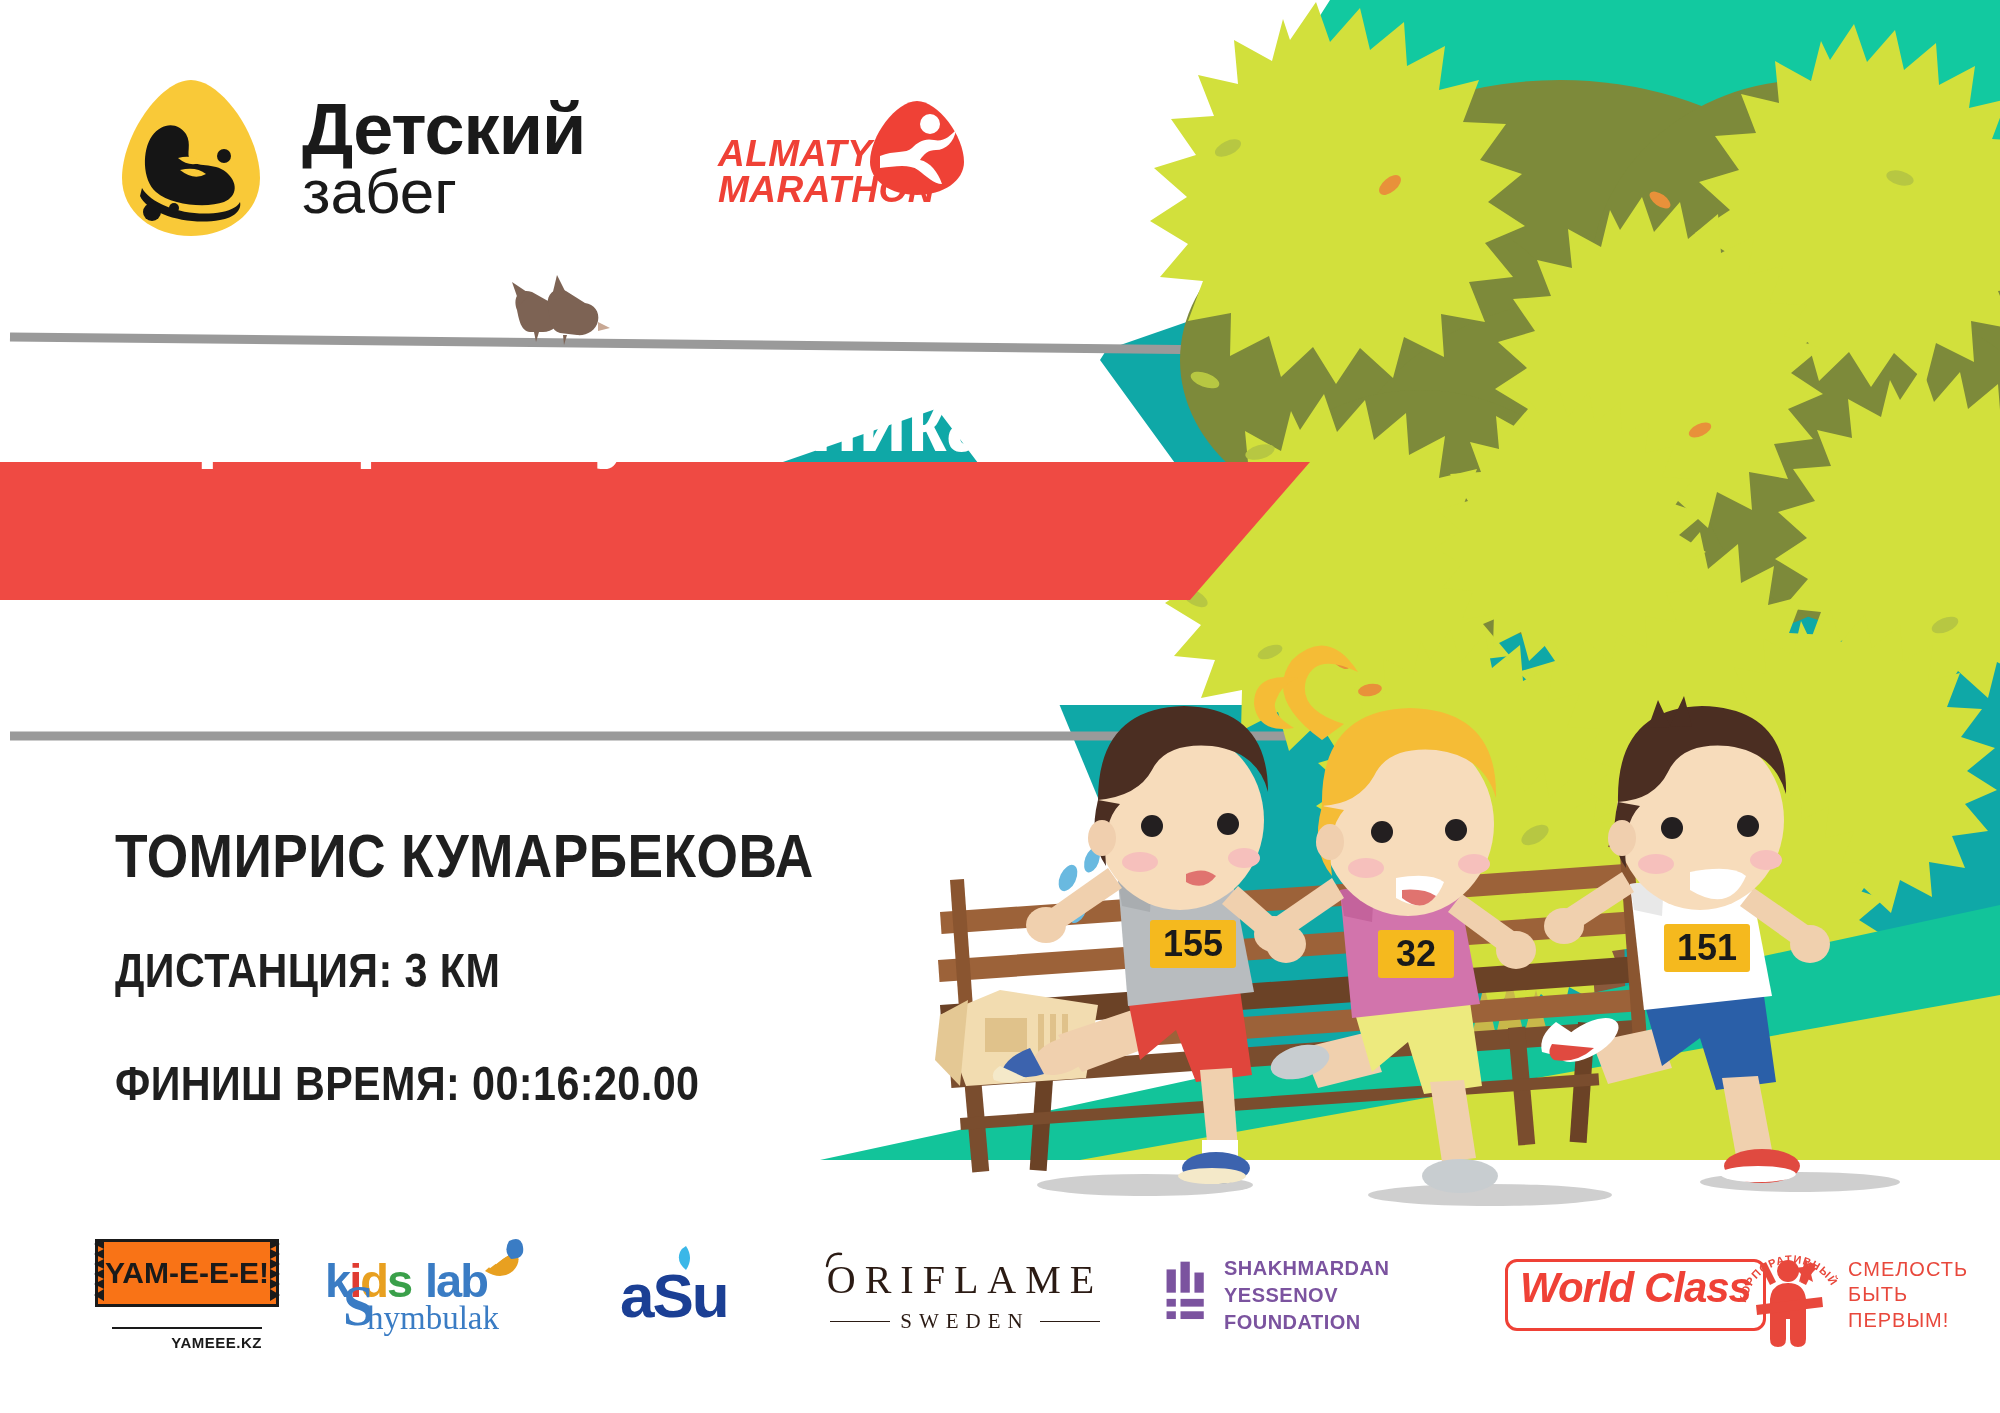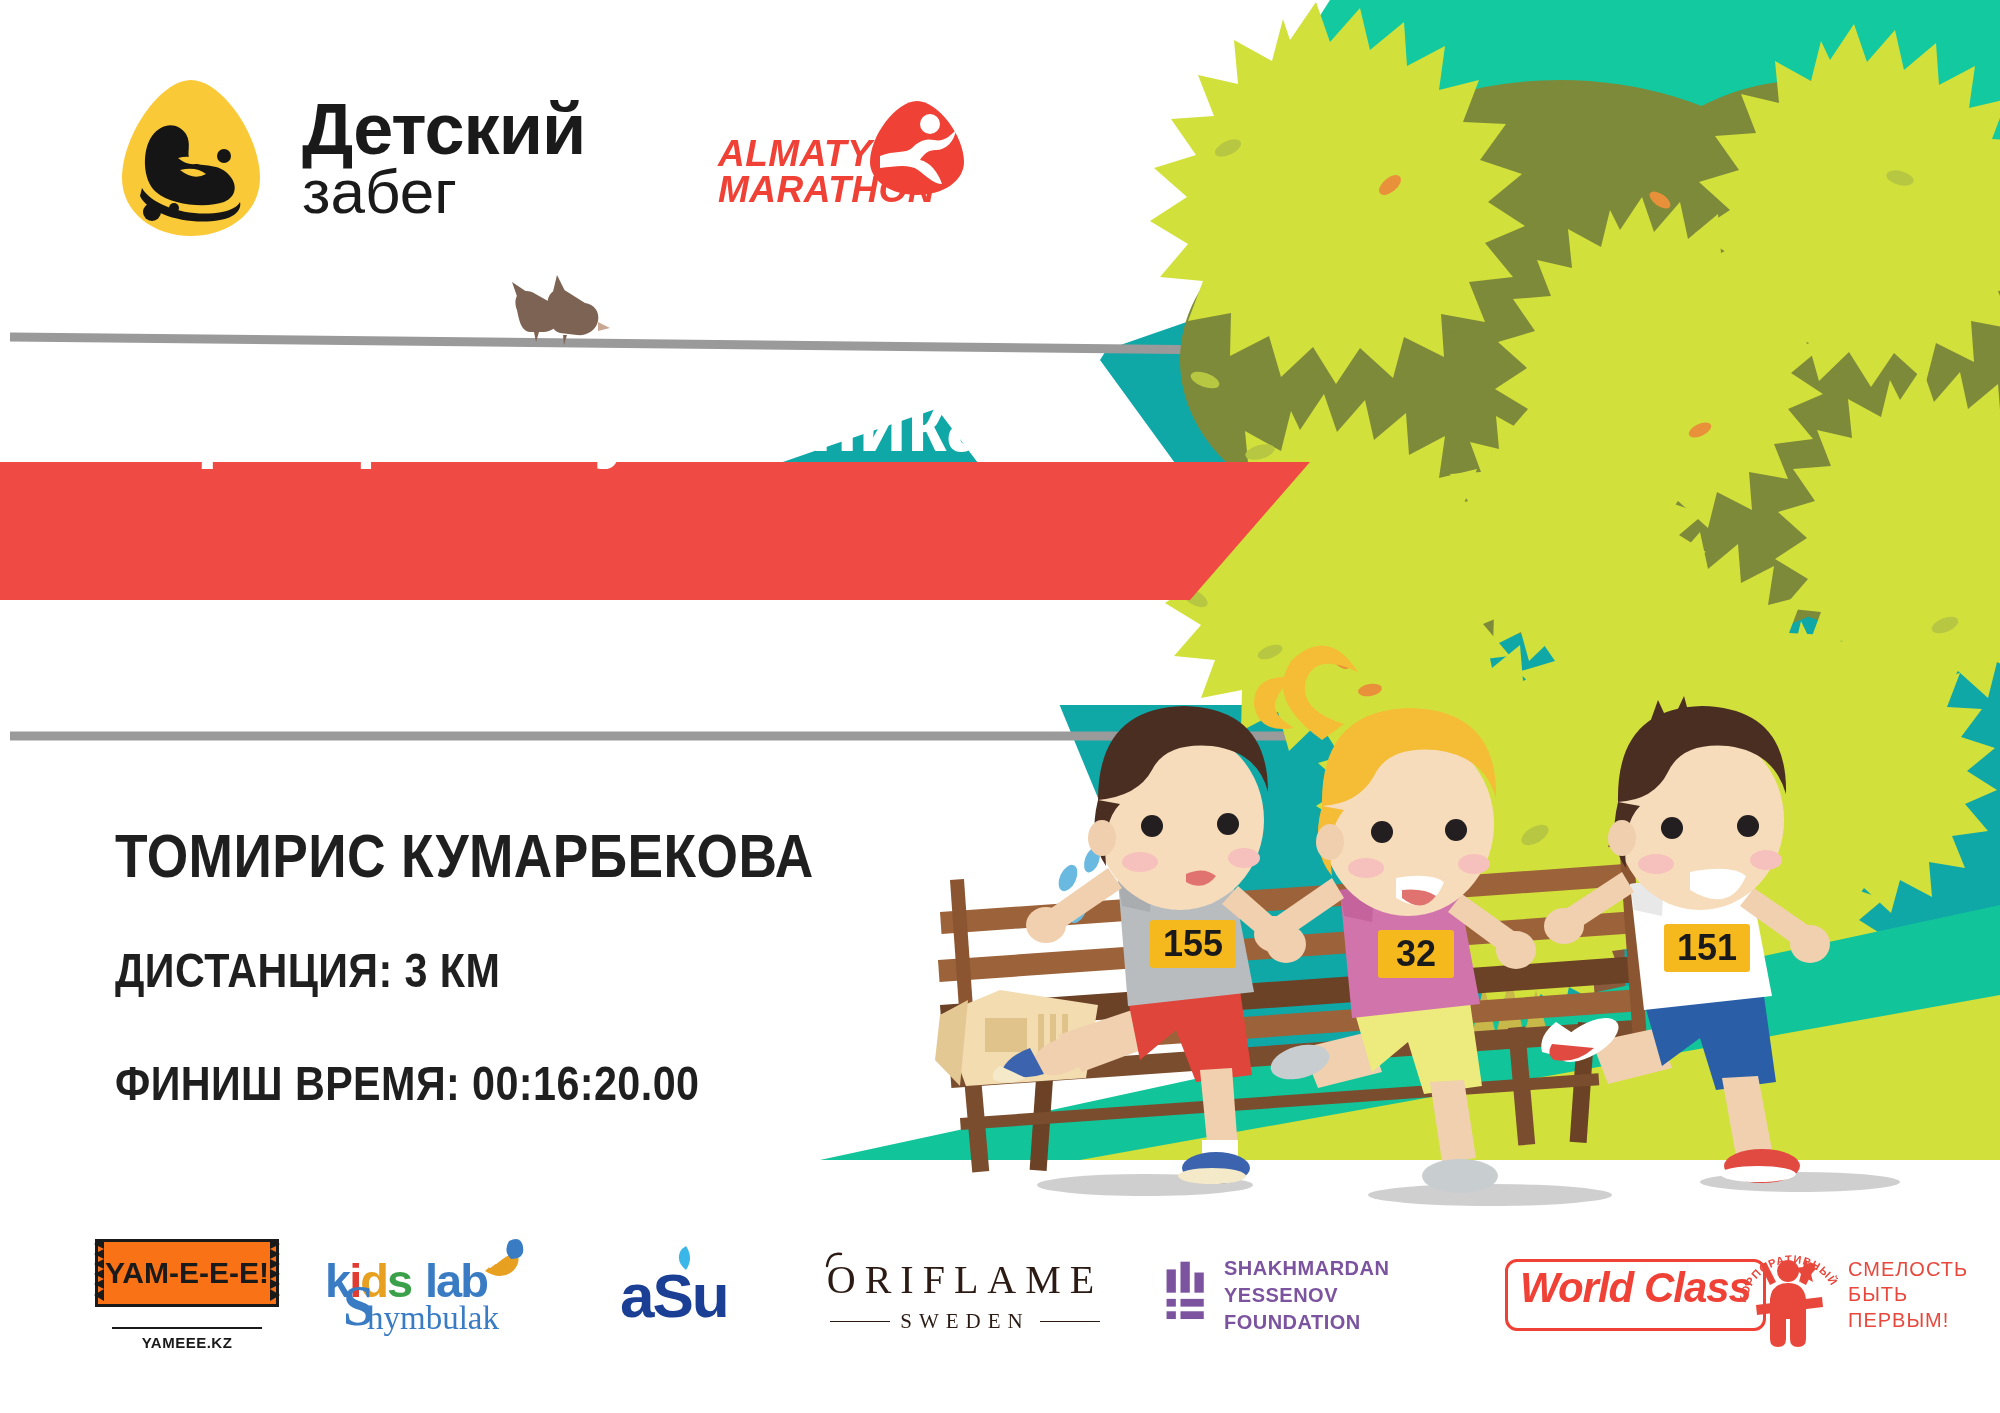--- a/index.html
+++ b/index.html
@@ -65,21 +65,21 @@
   .yam-wrap{left:92px;width:190px;flex-direction:column;justify-content:center;}
   .yam-bar{
     width:178px;height:62px;background:#f97316;border:3px solid #1a1a1a;
     display:flex;align-items:center;justify-content:center;
     font-family:"Liberation Sans", sans-serif;font-weight:bold;font-size:30px;color:#1a1a1a;
     position:relative;
   }
   .yam-kz{
     margin-top:20px;font-family:"Liberation Sans", sans-serif;font-weight:bold;
     font-size:15px;color:#1a1a1a;letter-spacing:0.5px;border-top:2px solid #1a1a1a;
-    padding-top:5px;width:150px;text-align:center;
+    padding-top:5px;width:150px;text-align:right;
   }
 
   .kids-wrap{left:325px;width:230px;}
   .kids-line1{font-family:"Liberation Sans", sans-serif;font-weight:bold;font-size:47px;letter-spacing:-2px;}
   .kids-line2{
     font-family:"Liberation Serif", serif;font-size:33px;color:#3a7cc4;
     margin-left:42px;margin-top:-8px;
   }
 
   .asu-wrap{left:620px;width:150px;}

